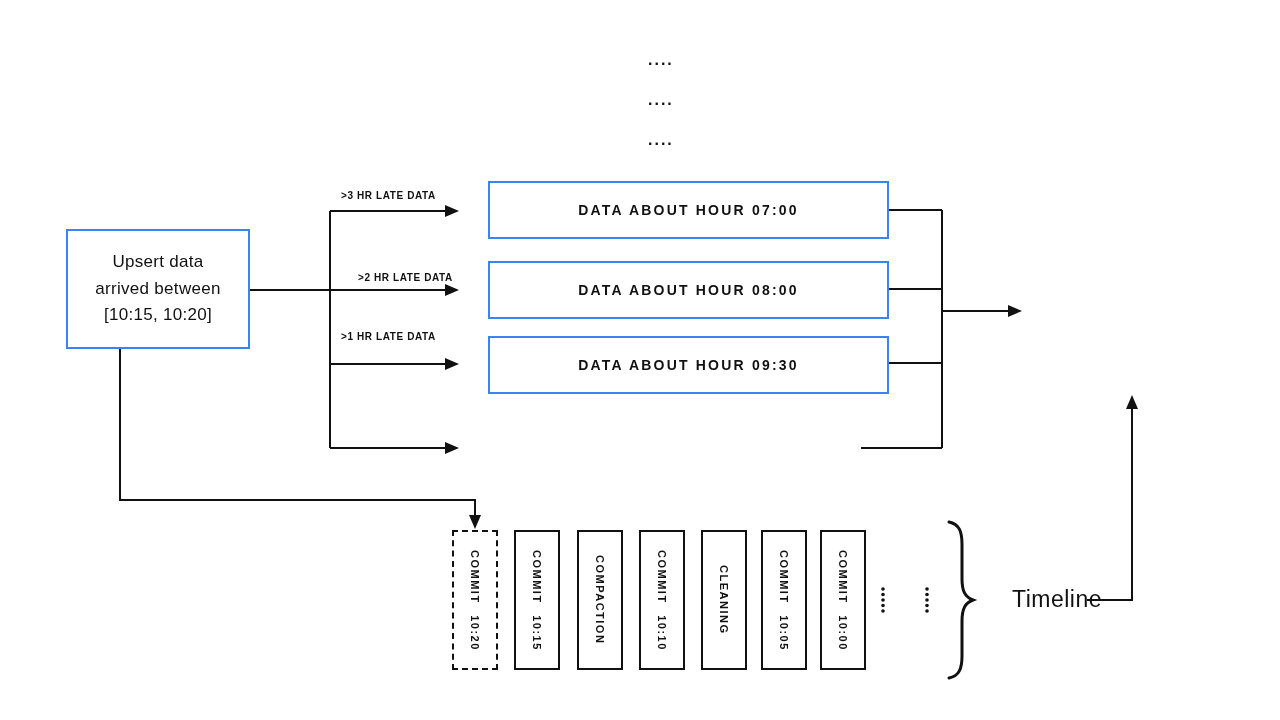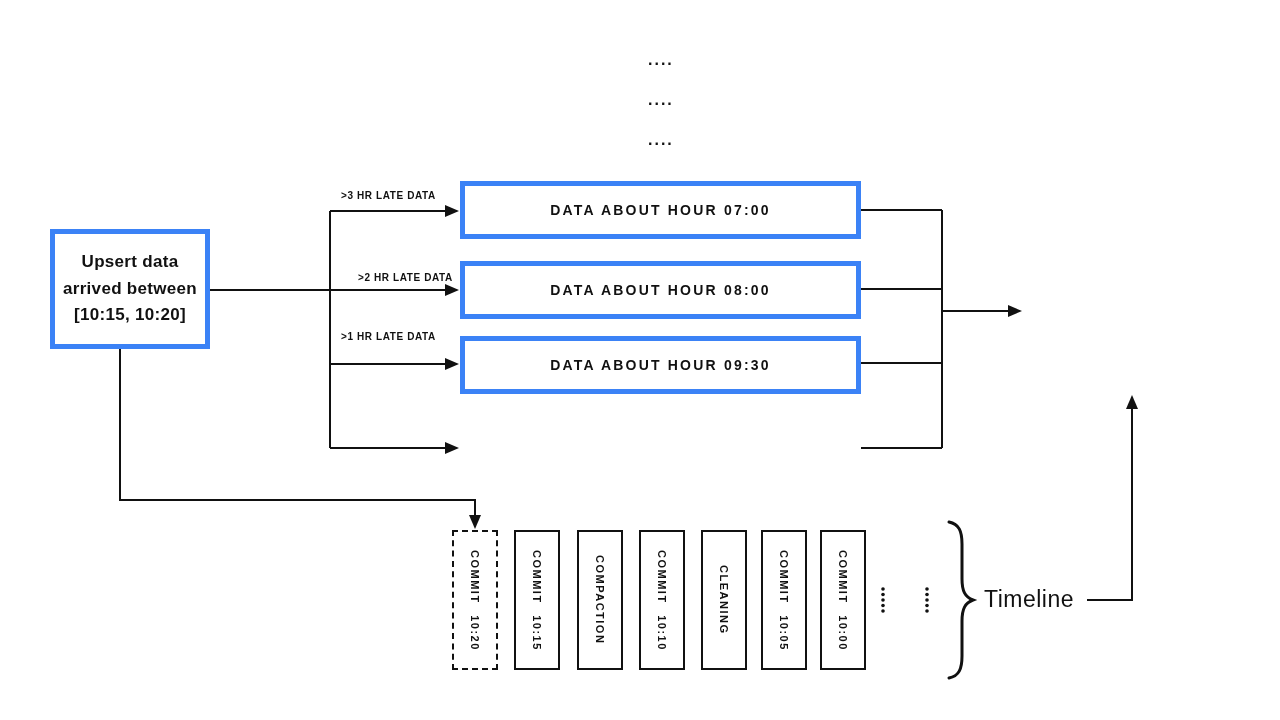--- a/index.html
+++ b/index.html
@@ -15,27 +15,28 @@
     height: 720px;
     background: #ffffff;
     overflow: hidden;
   }
   .layer {
     position: absolute;
     left: 0; top: 0;
   }
   .box {
     position: absolute;
-    border: 5px solid #3b82f6;
+    border: 2px solid #3b82f6;
     background: #ffffff;
     display: flex;
     align-items: center;
     justify-content: center;
     text-align: center;
     box-sizing: border-box;
+    margin-left: 28px;
   }
   .node-text {
     white-space: pre-line;
     font-size: 17px;
     line-height: 1.55;
     letter-spacing: 0.3px;
   }
   .databox-text {
     font-size: 14px;
     font-weight: bold;
@@ -143,21 +144,21 @@
       <circle class="fill" cx="927" cy="600" r="1.8"></circle>
       <circle class="fill" cx="927" cy="605.5" r="1.8"></circle>
       <circle class="fill" cx="927" cy="611" r="1.8"></circle>
     </g>
   </svg>
 
   <div class="dots-row" style="left:648px; top:52px;">....</div>
   <div class="dots-row" style="left:648px; top:92px;">....</div>
   <div class="dots-row" style="left:648px; top:132px;">....</div>
 
-  <div class="box" style="left:50px; top:229px; width:160px; height:120px;font-weight:bold;">
+  <div class="box" style="left:38px; top:229px; width:184px; height:120px;">
     <span class="node-text">Upsert data
 arrived between
 [10:15, 10:20]</span>
   </div>
 
   <div class="edge-label" style="left:341px; top:190px;">&gt;3 HR LATE DATA</div>
   <div class="edge-label" style="left:358px; top:272px;text-align:center;">&gt;2 HR LATE DATA</div>
   <div class="edge-label" style="left:341px; top:331px;">&gt;1 HR LATE DATA</div>
 
   <div class="box" style="left:460px; top:181px; width:401px; height:58px;">
@@ -186,15 +187,15 @@
   <div class="event" style="left:701px;">
     <span class="event-text">CLEANING</span>
   </div>
   <div class="event" style="left:761px;">
     <span class="event-text">COMMIT 10:05</span>
   </div>
   <div class="event" style="left:820px;">
     <span class="event-text">COMMIT 10:00</span>
   </div>
 
-  <div class="timeline-label" style="left:984px; top:586px;">Timeline</div>
+  <div class="timeline-label" style="left:1012px; top:586px;">Timeline</div>
 
 </div>
 
 </body></html>

